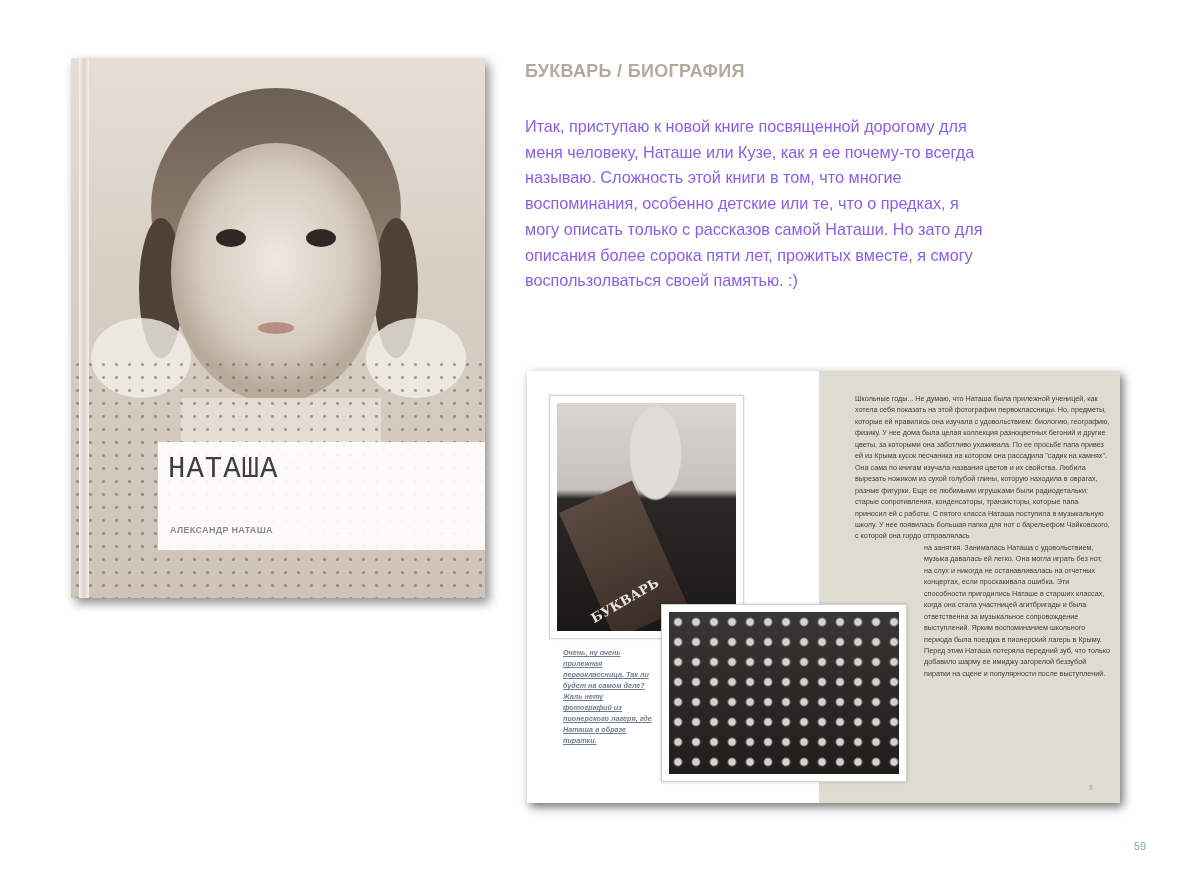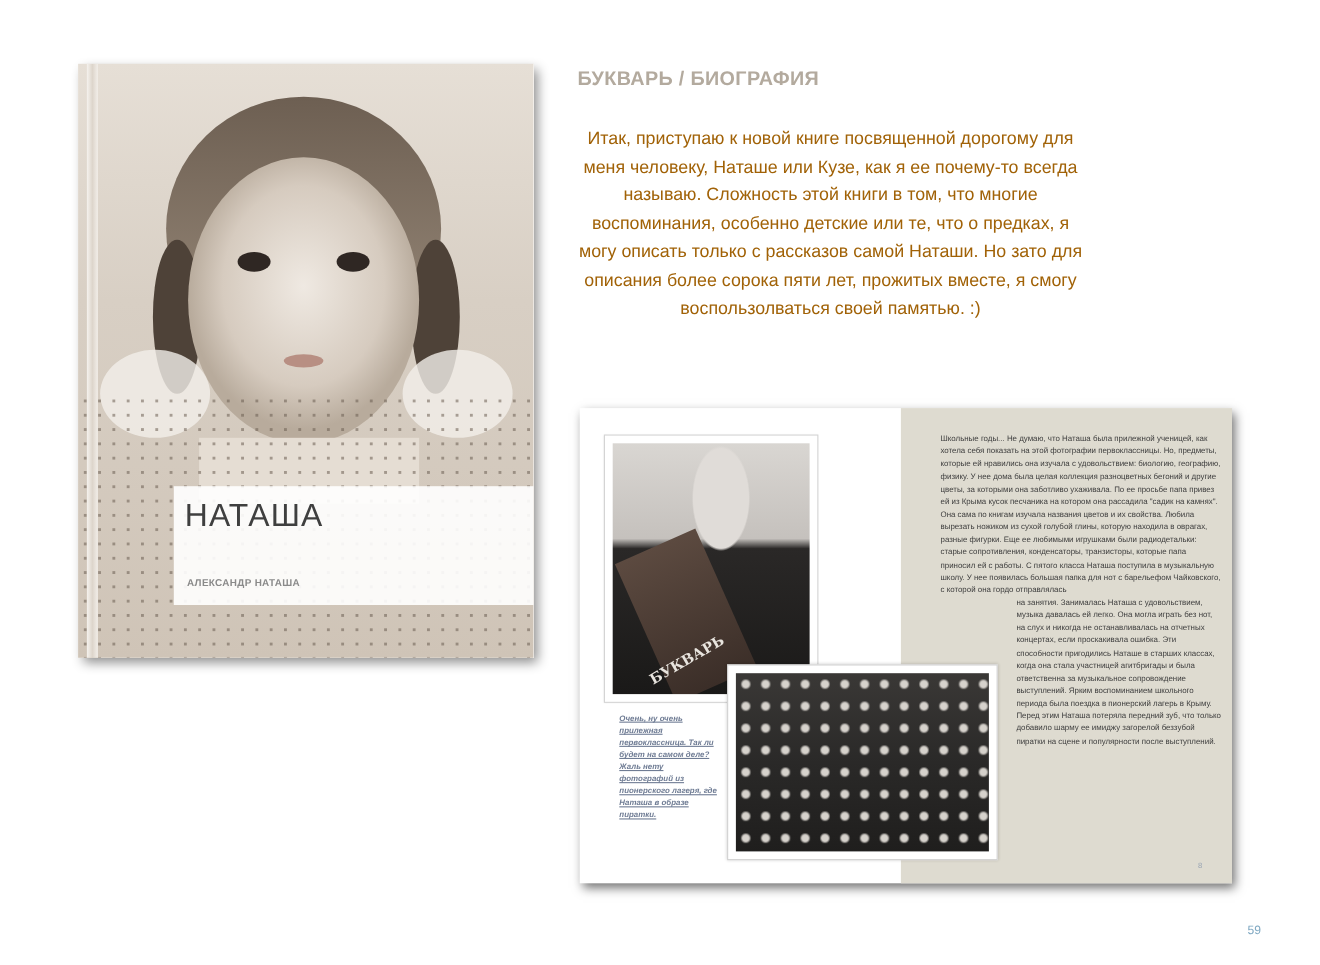--- a/index.html
+++ b/index.html
@@ -12,31 +12,31 @@
            box-shadow:4px 5px 10px rgba(0,0,0,0.45); overflow:hidden; }
   .cover .spine { position:absolute; left:8px; top:0; width:10px; height:100%;
            background:linear-gradient(90deg,#f5f2ee,#ddd5cb,#f2eee9); }
   .cover .photo { position:absolute; left:0; top:0; width:100%; height:100%; }
   .cover .dots { position:absolute; left:0; top:300px; width:100%; height:240px;
            background-image:radial-gradient(circle,#6b5e52 1.3px,transparent 1.6px);
            background-size:13px 13px; opacity:0.55; }
   .cover .title-box { position:absolute; left:87px; top:384px; width:330px; height:108px;
            background:rgba(255,255,255,0.9); }
   .cover .t1 { position:absolute; left:10px; top:11px; font-size:29px; color:#3f3f3f;
-           letter-spacing:1px; font-family:Liberation Sans, sans-serif; font-weight:300; }
+           letter-spacing:1px; font-family:Liberation Mono, monospace; font-weight:300; }
   .cover .t2 { position:absolute; left:10px; top:42px; font-size:29px; color:#7a9cbd;
            letter-spacing:1px; font-family:"DejaVu Sans", sans-serif; }
   .cover .t3 { position:absolute; left:12px; top:83px; font-size:9px; color:#8a8a8a;
            font-weight:bold; letter-spacing:0.3px; }
 
   
   .heading { position:absolute; left:525px; top:61px; font-size:18px; font-weight:bold;
            color:#b3aa9e; letter-spacing:0.3px; }
   .intro { position:absolute; left:525px; top:114px; width:460px; font-size:16.2px;
-           line-height:25.7px; color:#a16207;text-align:center; }
+           line-height:25.7px; color:#8b5cf6; }
   .intro p { margin:0; }
 
   
   .spread { position:absolute; left:527px; top:371px; width:593px; height:432px;
            background:#ffffff; box-shadow:3px 4px 9px rgba(0,0,0,0.55); }
   .spread .right-page { position:absolute; left:292px; top:0; width:301px; height:432px;
            background:#dedbd0; }
   .photo1 { position:absolute; left:22px; top:24px; width:193px; height:242px;
            background:#fff; border:1px solid #d4d4d4; box-shadow:0 0 2px rgba(0,0,0,0.15); }
   .photo1 .img { position:absolute; left:7px; top:7px; width:179px; height:228px;

